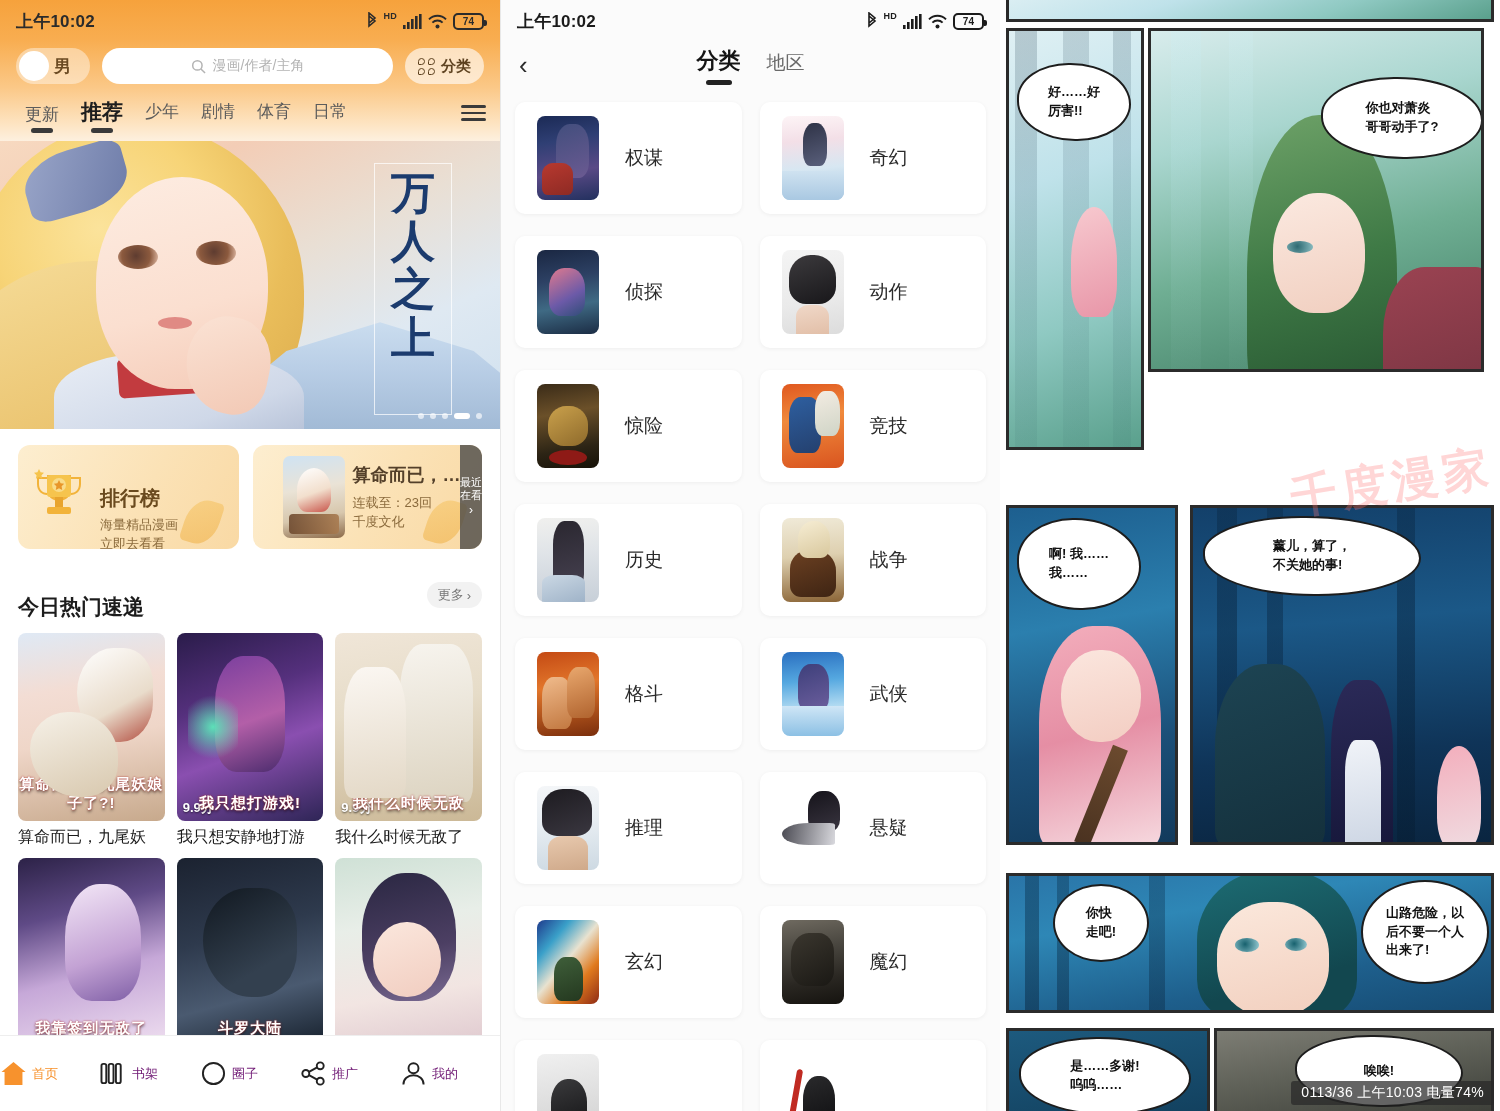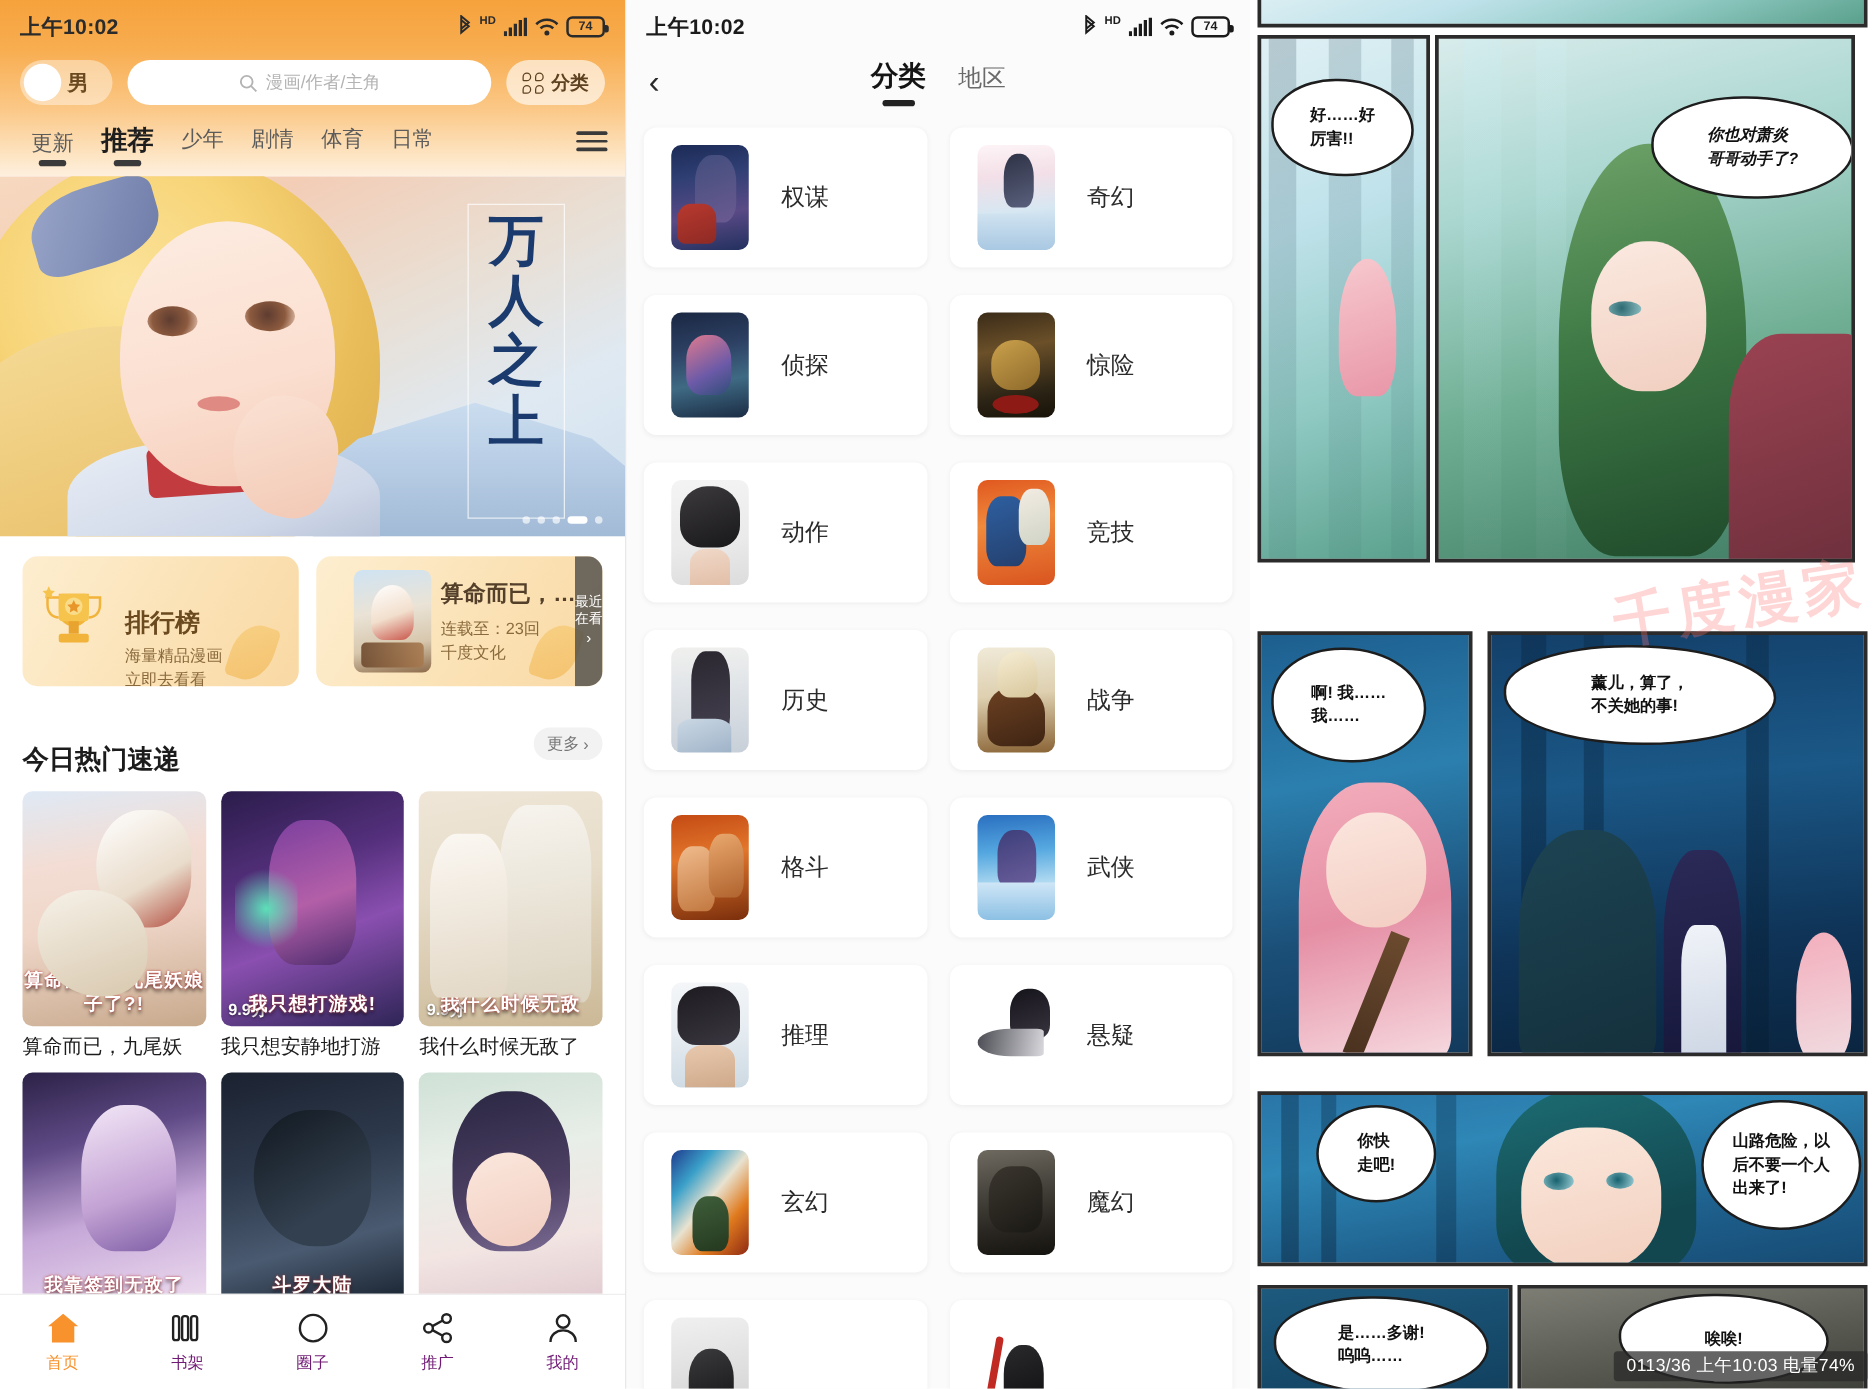--- a/index.html
+++ b/index.html
@@ -220,21 +220,21 @@
   .cv6::before{content:"";position:absolute;left:18%;top:8%;width:64%;height:68%;
     background:linear-gradient(165deg,#2a2742,#4c3f63 60%,#7b6b93);border-radius:46% 46% 40% 40%;}
   .cv6::after{content:"";position:absolute;left:26%;top:34%;width:46%;height:40%;
     background:linear-gradient(160deg,#fbe7dd,#f1cdc0);border-radius:50%;}
 
   
   .bottomnav {
     position: absolute; left: 0; right: 0; bottom: 0; height: 76px; background: #fff;
     display: flex; align-items: center; border-top: 1px solid #eee;
   }
-  .nav-item { flex: 1; display: flex; flex-direction: column; align-items: center; gap: 5px; }
+  .nav-item { flex: 1; display: flex; flex-direction: row; align-items: center; gap: 5px; }
   .nav-item .lbl { font-size: 13px; color: #701a75; }
   .nav-item.active .lbl { color: #f7922d; }
   .nav-icon { height: 28px; display: flex; align-items: center; justify-content: center; }
 
   
   .cat-header { display: flex; align-items: center; padding: 10px 18px 16px; position: relative; }
   .back-chev { width: 34px; font-size: 26px; color: #2b2b2b; line-height: 1; }
   .cat-tabs { position: absolute; left: 0; right: 0; display: flex; justify-content: center; gap: 26px; align-items: flex-end;}
   .ct { font-size: 19px; color: #6a6a6a; position: relative; padding-bottom: 9px; }
   .ct.active { font-size: 22px; font-weight: 800; color: #141414; }
@@ -609,26 +609,26 @@
         </div>
         <div class="cat-card">
           <span class="cat-thumb tqi"></span>
           <span class="cat-label">奇幻</span>
         </div>
         <div class="cat-card">
           <span class="cat-thumb tz"></span>
           <span class="cat-label">侦探</span>
         </div>
         <div class="cat-card">
+          <span class="cat-thumb td"></span>
+          <span class="cat-label">动作</span>
+        </div>
+        <div class="cat-card">
           <span class="cat-thumb tj"></span>
           <span class="cat-label">惊险</span>
-        </div>
-        <div class="cat-card">
-          <span class="cat-thumb td"></span>
-          <span class="cat-label">动作</span>
         </div>
         <div class="cat-card">
           <span class="cat-thumb tjj"></span>
           <span class="cat-label">竞技</span>
         </div>
         <div class="cat-card">
           <span class="cat-thumb tl"></span>
           <span class="cat-label">历史</span>
         </div>
         <div class="cat-card">
@@ -680,22 +680,22 @@
         <div class="tree" style="left:6px;width:22px;opacity:.35"></div>
         <div class="tree" style="left:54px;width:26px;opacity:.28"></div>
         <div class="tree" style="left:104px;width:18px;opacity:.3"></div>
         <div class="girl-pink" style="left:62px;top:176px;width:46px;height:110px;"></div>
         <div class="bubble cloud" style="left:8px; top:32px; width:114px; height:78px;">
           <span class="bt">好……好
 厉害!!</span>
         </div>
       </div>
 
-      <div class="rpanel scene-a" style="left:148px; right:16px; top:28px; height:422px;
-                  background:linear-gradient(165deg,#d8ecec 0%,#a9d6cf 30%,#6fae93 62%,#3f7c63 100%);font-style:italic;">
+      <div class="rpanel scene-a" style="left:148px; right:16px; top:28px; height:344px;
+                  background:linear-gradient(165deg,#d8ecec 0%,#a9d6cf 30%,#6fae93 62%,#3f7c63 100%);">
         <div class="tree" style="left:20px;width:30px;opacity:.3;background:linear-gradient(180deg,rgba(200,240,250,.6),rgba(200,240,250,.1))"></div>
         <div class="tree" style="left:78px;width:24px;opacity:.25;background:linear-gradient(180deg,rgba(210,245,255,.6),rgba(210,245,255,.1))"></div>
         <div class="green-hair" style="left:96px;top:84px;width:150px;height:330px;border-radius:48% 48% 30% 30%;"></div>
         <div style="position:absolute;left:122px;top:162px;width:92px;height:120px;
                     background:linear-gradient(165deg,#fbe9e0,#f1cfc0);border-radius:48% 48% 44% 44%;"></div>
         <div style="position:absolute;left:136px;top:210px;width:26px;height:12px;
                     background:radial-gradient(circle at 40% 45%,#2e6a72,#8fc0c4);border-radius:50%;"></div>
         <div style="position:absolute;left:232px;top:236px;width:116px;height:186px;
                     background:linear-gradient(160deg,#9b4352,#6d2f3c);border-radius:36% 20% 0 0;"></div>
         <div class="bubble cloud" style="left:170px; top:46px; width:162px; height:82px;">

